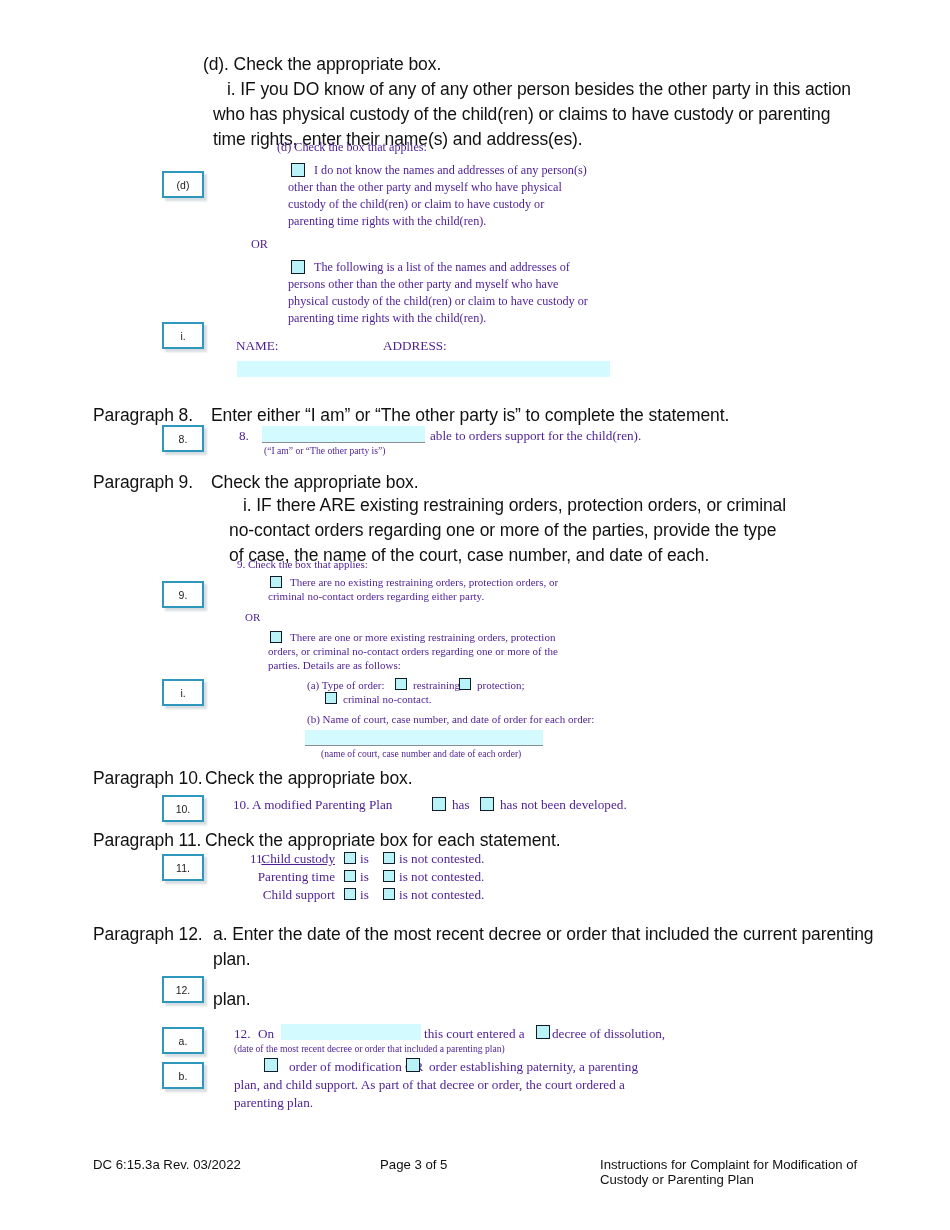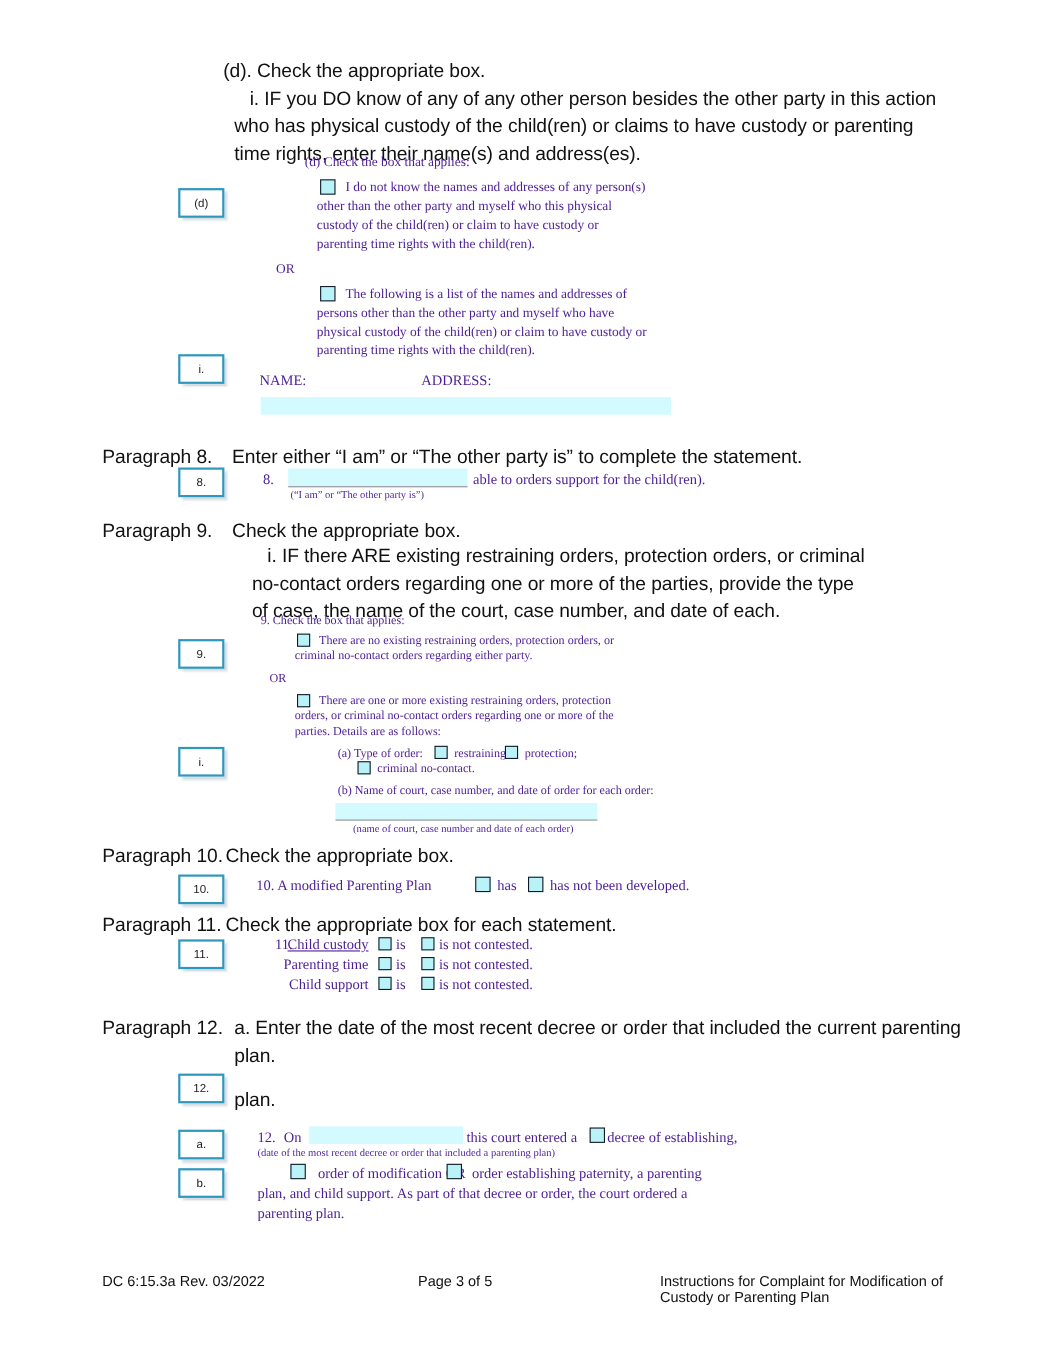--- a/index.html
+++ b/index.html
@@ -106,21 +106,21 @@
   <div class="instr" style="left:213px; top:102px; width:680px;">who has physical custody of the child(ren) or claims to have custody or parenting</div>
   <div class="instr" style="left:213px; top:127px; width:680px;">time rights, enter their name(s) and address(es).</div>
 
   <div class="callout" style="left:162px; top:171px;">(d)</div>
   <div class="callout" style="left:162px; top:322px;">i.</div>
 
   <div class="form fs12" style="left:277px; top:140px;">(d)  Check the box that applies:</div>
 
   <span class="cb" style="position:absolute; left:291px; top:163px;"></span>
   <div class="form fs12" style="left:314px; top:163px; width:300px;">I do not know the names and addresses of any person(s)</div>
-  <div class="form fs12" style="left:288px; top:180px; width:320px;">other than the other party and myself who this physical</div>
+  <div class="form fs12" style="left:288px; top:180px; width:320px;">other than the other party and myself who have physical</div>
   <div class="form fs12" style="left:288px; top:197px; width:320px;">custody of the child(ren) or claim to have custody or</div>
   <div class="form fs12" style="left:288px; top:214px; width:320px;">parenting time rights with the child(ren).</div>
 
   <div class="form fs12" style="left:251px; top:237px;">OR</div>
 
   <span class="cb" style="position:absolute; left:291px; top:260px;"></span>
   <div class="form fs12" style="left:314px; top:260px; width:300px;">The following is a list of the names and addresses of</div>
   <div class="form fs12" style="left:288px; top:277px; width:330px;">persons other than the other party and myself who have</div>
   <div class="form fs12" style="left:288px; top:294px; width:330px;">physical custody of the child(ren) or claim to have custody or</div>
   <div class="form fs12" style="left:288px; top:311px; width:330px;">parenting time rights with the child(ren).</div>
@@ -221,21 +221,21 @@
 
   <div class="callout" style="left:162px; top:976px;">12.</div>
   <div class="callout" style="left:162px; top:1027px;">a.</div>
   <div class="callout" style="left:162px; top:1062px;">b.</div>
 
   <div class="form fs13" style="left:234px; top:1026px;">12.</div>
   <div class="form fs13" style="left:258px; top:1026px;">On</div>
   <div class="fillblock" style="left:281px; top:1024px; width:140px; height:16px;"></div>
   <div class="form fs13" style="left:424px; top:1026px;">this court entered a</div>
   <span class="cb" style="position:absolute; left:536px; top:1025px;"></span>
-  <div class="form fs13" style="left:552px; top:1026px;">decree of establishing,</div>
+  <div class="form fs13" style="left:552px; top:1026px;">decree of dissolution,</div>
 
   <div class="form fs10" style="left:234px; top:1043px;">(date of the most recent decree or order that included a parenting plan)</div>
 
   <span class="cb" style="position:absolute; left:264px; top:1058px;"></span>
   <div class="form fs13" style="left:289px; top:1059px;">order of modification OR</div>
   <span class="cb" style="position:absolute; left:406px; top:1058px;"></span>
   <div class="form fs13" style="left:429px; top:1059px;">order establishing paternity, a parenting</div>
 
   <div class="form fs13" style="left:234px; top:1077px;">plan, and child support. As part of that decree or order, the court ordered a</div>
   <div class="form fs13" style="left:234px; top:1095px;">parenting plan.</div>

